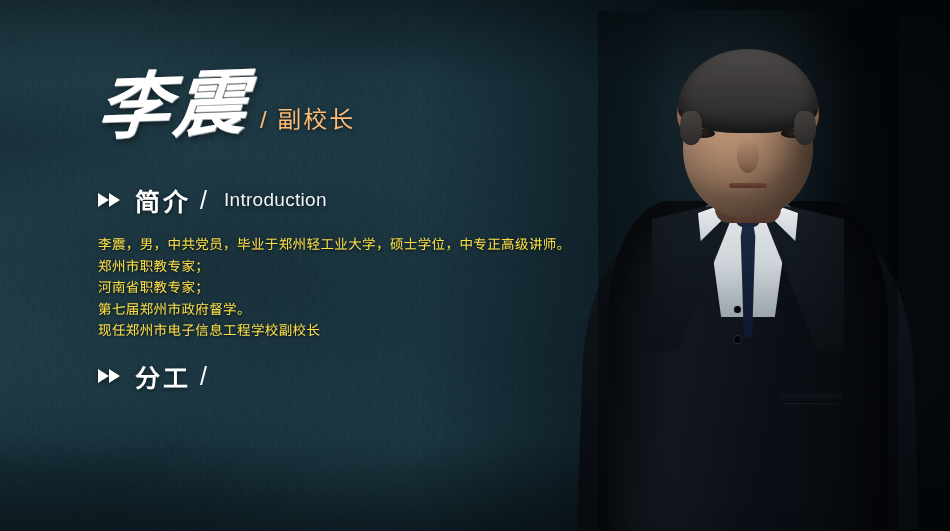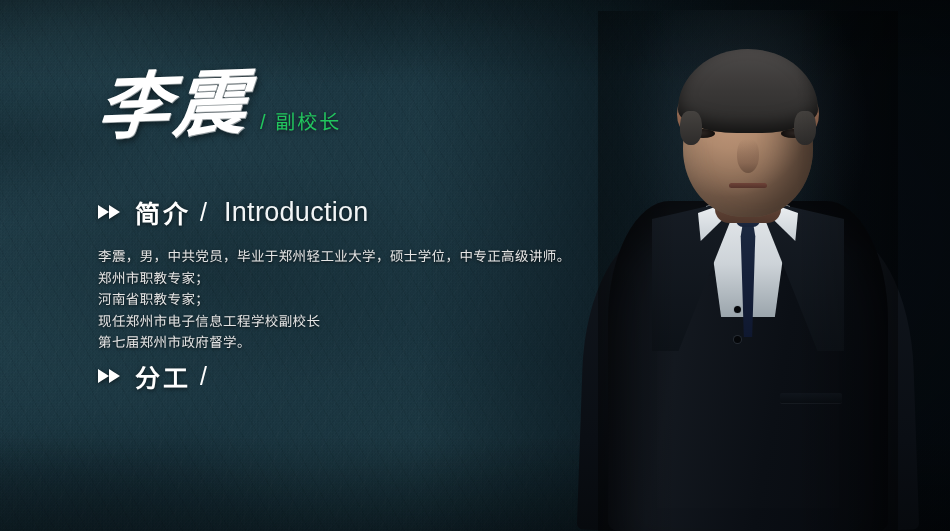--- a/index.html
+++ b/index.html
@@ -100,37 +100,36 @@
     font-style: italic;
     letter-spacing: 4px;
     color: #ffffff;
     line-height: .96;
     transform: skewX(-7deg) rotate(-2deg);
     text-shadow:
       1px 1px 0 rgba(255,255,255,.55),
       2px 3px 7px rgba(0,0,0,.55);
   }
   .name-role {
-    font-size: 20px;
+    font-size: 24px;
     font-weight: 400;
-    color: #22c55e;
+    color: #fdba74;
     letter-spacing: 2px;
     line-height: 1;
     padding-bottom: 9px;
     white-space: nowrap;
     text-shadow: 0 1px 4px rgba(0,0,0,.6);
   }
 
   .section {
     position: absolute;
     left: 98px;
-    margin-top: 12px;
   }
   .section.intro { top: 182px; }
-  .section.duty  { top: 346px; text-align: center; }
+  .section.duty  { top: 358px; text-align: center; }
 
   .sec-head {
     display: flex;
     align-items: center;
     gap: 11px;
     white-space: nowrap;
   }
   .ff-icon {
     display: inline-block;
     width: 26px;
@@ -159,32 +158,32 @@
     letter-spacing: 3px;
     text-shadow: 0 1px 4px rgba(0,0,0,.6);
   }
   .sec-slash {
     font-size: 25px;
     font-weight: 300;
     color: #ffffff;
     margin: 0 6px 0 -2px;
   }
   .sec-en {
-    font-size: 27px;
+    font-size: 19px;
     font-weight: 400;
     color: #f2f5f6;
     letter-spacing: .3px;
     text-shadow: 0 1px 4px rgba(0,0,0,.6);
   }
 
   .body-lines {
     margin-top: 16px;
     font-size: 13.5px;
     line-height: 21.5px;
-    color: #e5e5e5;
+    color: #fde047;
     letter-spacing: .4px;
     text-shadow: 0 1px 3px rgba(0,0,0,.75);
   }
   .body-lines p { margin: 0; white-space: nowrap; }
 
   
   .portrait {
     position: absolute;
     right: 0; bottom: 0;
     width: 400px; height: 531px;
@@ -487,22 +486,22 @@
       <div class="sec-head">
         <span class="ff-icon"></span>
         <span class="sec-cn">简介</span>
         <span class="sec-slash">/</span>
         <span class="sec-en">Introduction</span>
       </div>
       <div class="body-lines">
         <p>李震，男，中共党员，毕业于郑州轻工业大学，硕士学位，中专正高级讲师。</p>
         <p>郑州市职教专家；</p>
         <p>河南省职教专家；</p>
+        <p>第七届郑州市政府督学。</p>
         <p>现任郑州市电子信息工程学校副校长</p>
-        <p>第七届郑州市政府督学。</p>
       </div>
     </div>
 
     <div class="section duty">
       <div class="sec-head">
         <span class="ff-icon"></span>
         <span class="sec-cn">分工</span>
         <span class="sec-slash">/</span>
       </div>
     </div>

